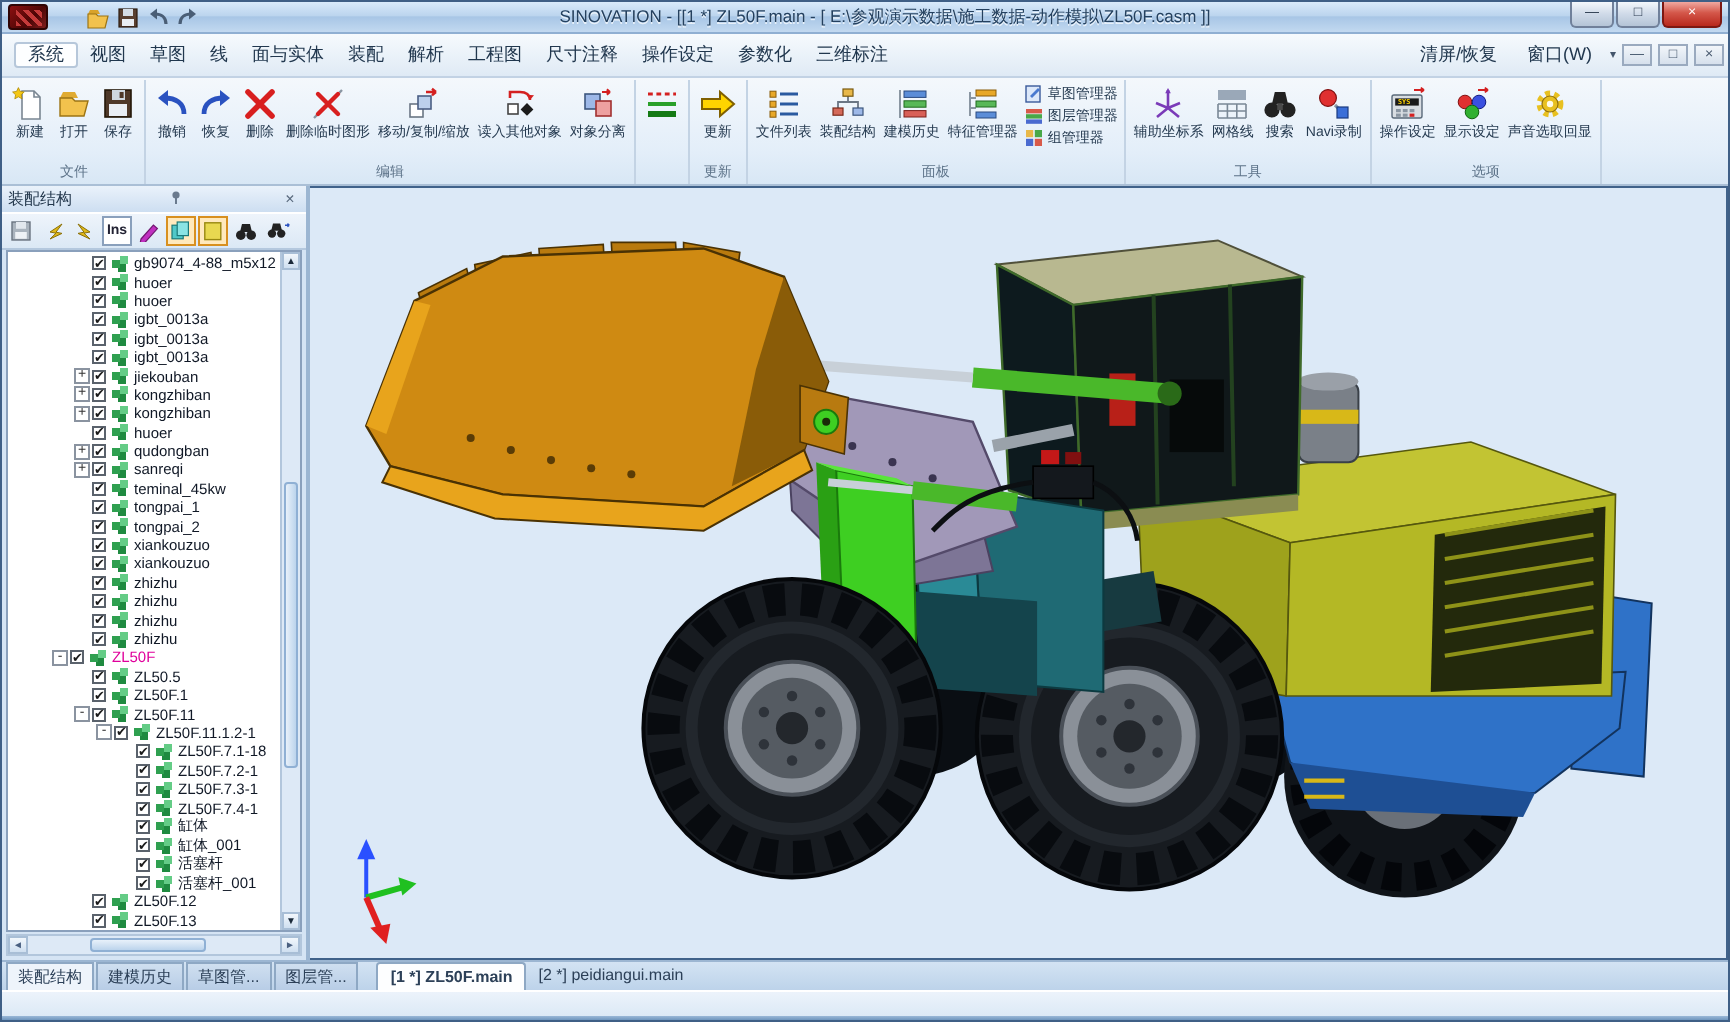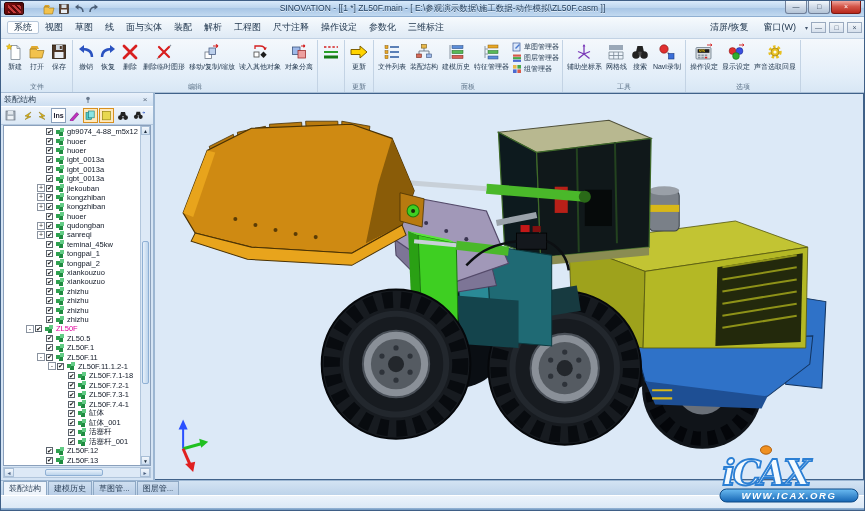--- a/index.html
+++ b/index.html
@@ -926,32 +926,22 @@
         </g>
       </svg>
     </div>
   </div>
 
   <div class="tabsrow">
     <span class="ptab active">装配结构</span>
     <span class="ptab">建模历史</span>
     <span class="ptab">草图管...</span>
     <span class="ptab">图层管...</span>
+    <div class="doctabs">
+      <span class="dtab active">[1 *] ZL50F.main</span>
+      <span class="dtab">[2 *] peidiangui.main</span>
+    </div>
   </div>
   <div class="cmdstrip"></div>
   <div class="bottomedge"></div>
 
-  <div class="watermark">
-    <svg width="146" height="64" viewBox="0 0 146 64">
-      <defs>
-        <linearGradient id="wmg" x1="0" y1="0" x2="0" y2="1">
-          <stop offset="0" stop-color="#6cbcf2"></stop>
-            <stop offset="1" stop-color="#1565b4"></stop>
-        </linearGradient>
-      </defs>
-      <ellipse cx="50" cy="8" rx="5.5" ry="4.2" fill="#f09020" stroke="#b05f0e" stroke-width="1"></ellipse>
-      <text x="6" y="43" font-family="DejaVu Serif, serif" font-style="italic" font-weight="bold" font-size="36" fill="#f5fbff" stroke="#2b7fd4" stroke-width="1.8" letter-spacing="-3">iCAX</text>
-      <rect x="4" y="47" width="138" height="13" rx="6.5" fill="url(#wmg)" stroke="#0e4a86" stroke-width="1"></rect>
-      <text x="73" y="57" text-anchor="middle" font-size="9.5" font-weight="bold" font-style="italic" fill="#ffffff" letter-spacing="1.6">WWW.ICAX.ORG</text>
-    </svg>
-  </div>
 
 </div>
 
 </body></html>

